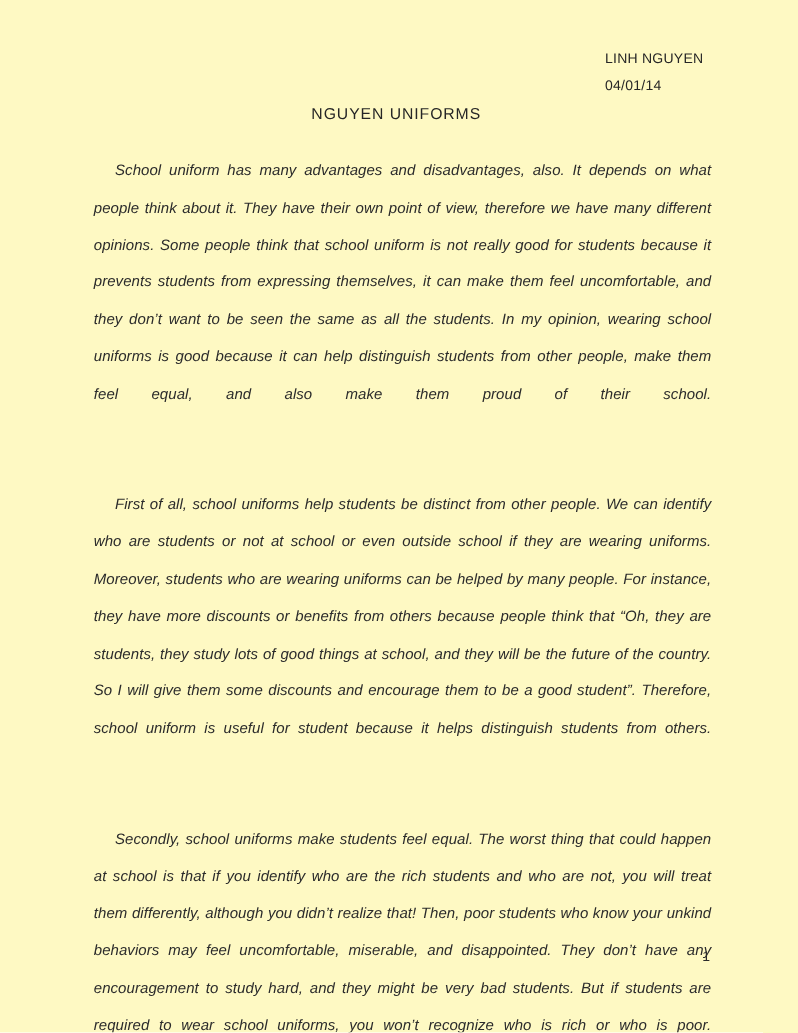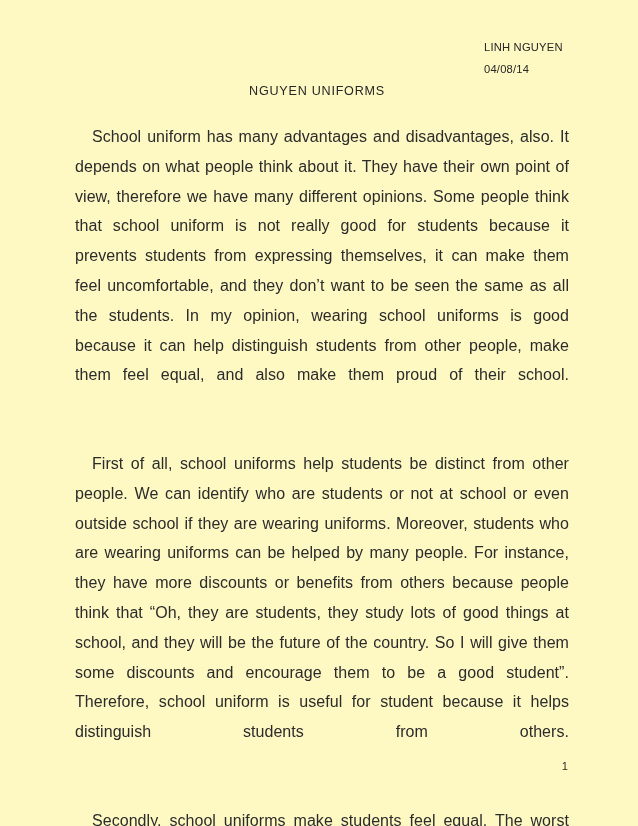--- a/index.html
+++ b/index.html
@@ -57,30 +57,31 @@
 
   
   .doc-body {
     position: absolute;
     left: 75px;
     top: 122px;
     width: 494px;
   }
 
   .para {
-    font-size: 16px;
+    font-size: 12px;
     line-height: 29.8px;
     text-align: justify;
     text-justify: inter-word;
     text-indent: 17px;
     margin: 0 0 0 0;
     color: #2b2b2b;
     letter-spacing: 0.05px;
     word-spacing: 0.2px;
     hyphens: none;
+    font-style: italic;
   }
   .para + .para {
     margin-top: 29px;
   }
   
   .para::after {
     content: "";
     display: inline-block;
     width: 100%;
   }
@@ -98,21 +99,21 @@
     color: #2b2b2b;
   }
 </style>
 </head>
 <body>
 
 <div class="page">
 
   <div class="doc-header">
     <div class="hdr-line">LINH NGUYEN</div>
-    <div class="hdr-line">04/08/14</div>
+    <div class="hdr-line">04/01/14</div>
   </div>
 
   <div class="doc-title">NGUYEN UNIFORMS</div>
 
   <div class="doc-body">
     <p class="para">School uniform has many advantages and disadvantages, also. It depends on what people think about it. They have their own point of view, therefore we have many different opinions. Some people think that school uniform is not really good for students because it prevents students from expressing themselves, it can make them feel uncomfortable, and they don’t want to be seen the same as all the students. In my opinion, wearing school uniforms is good because it can help distinguish students from other people, make them feel equal, and also make them proud of their school.</p>
     <p class="para">First of all, school uniforms help students be distinct from other people. We can identify who are students or not at school or even outside school if they are wearing uniforms. Moreover, students who are wearing uniforms can be helped by many people. For instance, they have more discounts or benefits from others because people think that “Oh, they are students, they study lots of good things at school, and they will be the future of the country. So I will give them some discounts and encourage them to be a good student”. Therefore, school uniform is useful for student because it helps distinguish students from others.</p>
     <p class="para">Secondly, school uniforms make students feel equal. The worst thing that could happen at school is that if you identify who are the rich students and who are not, you will treat them differently, although you didn’t realize that! Then, poor students who know your unkind behaviors may feel uncomfortable, miserable, and disappointed. They don’t have any encouragement to study hard, and they might be very bad students. But if students are required to wear school uniforms, you won’t recognize who is rich or who is poor. Everybody</p>
   </div>
 

